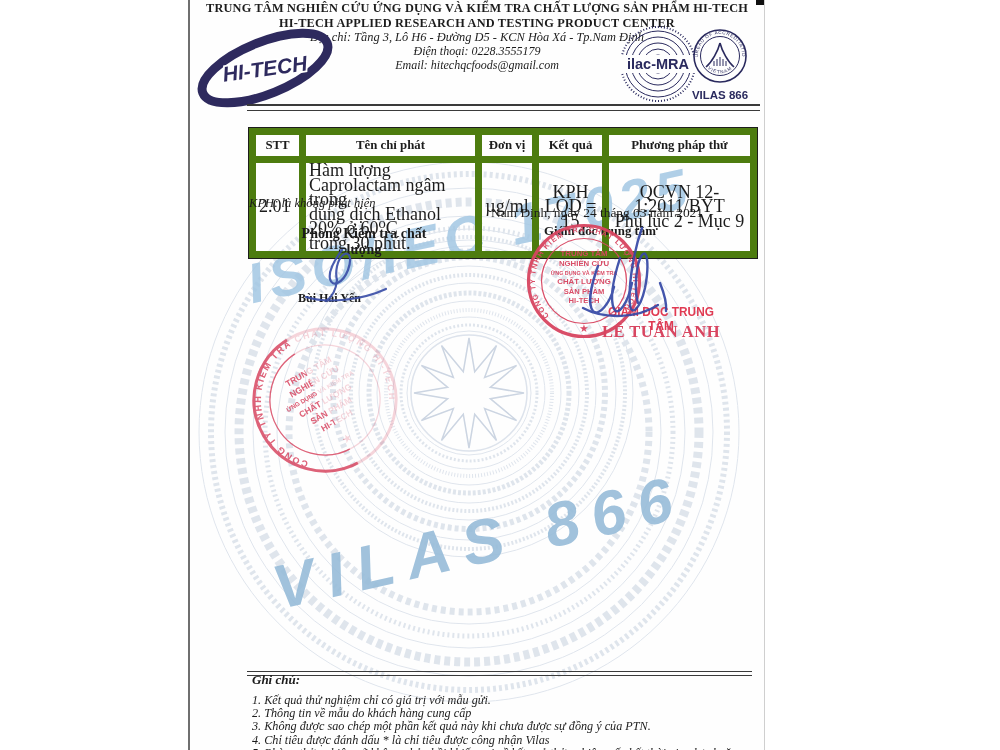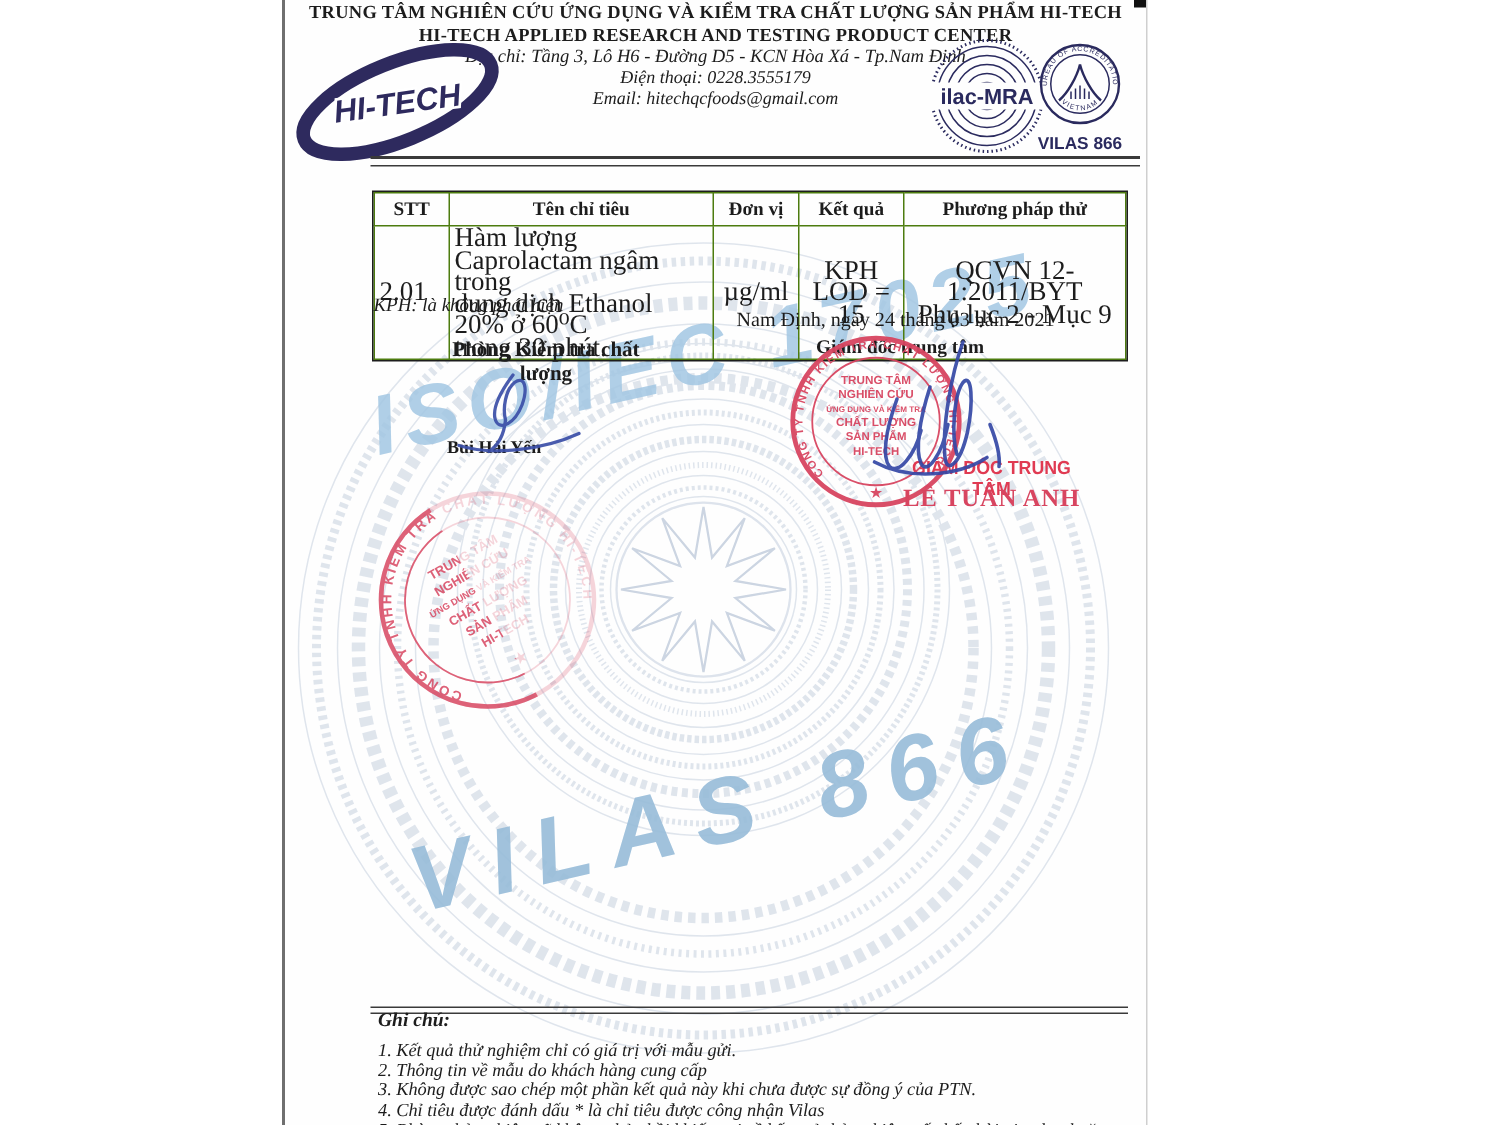--- a/index.html
+++ b/index.html
@@ -17,21 +17,21 @@
   .hdr .l4{font-style:italic;font-size:12.4px;line-height:14px;}
   .hdr .l5,.hdr .l6{font-style:italic;font-size:12px;line-height:14px;}
 
   .dblline{position:absolute;left:57px;top:104px;width:513px;height:4px;
     border-top:2px solid #3a3a3a;border-bottom:1.5px solid #3a3a3a;z-index:2;}
   .blackmark{position:absolute;left:566px;top:0;width:14px;height:5px;background:#101010;z-index:3;}
 
   
   table.res{position:absolute;left:59px;top:128px;width:501px;border-collapse:collapse;
     table-layout:fixed;z-index:2;background:transparent;}
-  table.res td,table.res th{border:1px solid #4d7c0f;padding:0 3px;vertical-align:middle;margin-top:20px;}
+  table.res td,table.res th{border:7px solid #4d7c0f;padding:0 3px;vertical-align:middle;margin-top:20px;}
   table.res th{font-size:12.8px;font-weight:bold;height:19px;padding:1px 2px;}
   table.res td{font-size:18px;line-height:14.6px;}
   .c-center{text-align:center;}
   .outer{outline:1px solid #1d1d1d;}
 
   .kph{position:absolute;left:59px;top:196px;font-style:italic;font-size:12.6px;z-index:2;}
   .dateline{position:absolute;left:297px;top:205px;width:220px;text-align:center;font-size:13.4px;z-index:2;}
   .ltitle{position:absolute;left:106px;top:226px;width:136px;text-align:center;font-weight:bold;font-size:14px;z-index:2;}
   .rtitle{position:absolute;left:352px;top:224px;width:116px;text-align:center;font-weight:bold;font-size:12.9px;z-index:2;}
   .lname{position:absolute;left:108px;top:291px;width:90px;text-align:left;font-weight:bold;font-size:12px;z-index:2;}
@@ -153,21 +153,21 @@
       <colgroup>
           <col style="width:50px">
           <col style="width:176px">
           <col style="width:57px">
           <col style="width:70px">
           <col style="width:148px">
         </colgroup>
       <tbody>
           <tr>
         <th>STT</th>
-        <th>Tên chỉ tiêu</th>
+        <th>Tên chỉ phát</th>
         <th>Đơn vị</th>
         <th>Kết quả</th>
         <th>Phương pháp thử</th>
       </tr>
       <tr>
         <td style="vertical-align:middle">2.01</td>
         <td>
           <div>Hàm lượng Caprolactam ngâm trong</div>
           <div>dung dịch Ethanol 20% ở 60⁰C</div>
           <div>trong 30 phút.</div>

